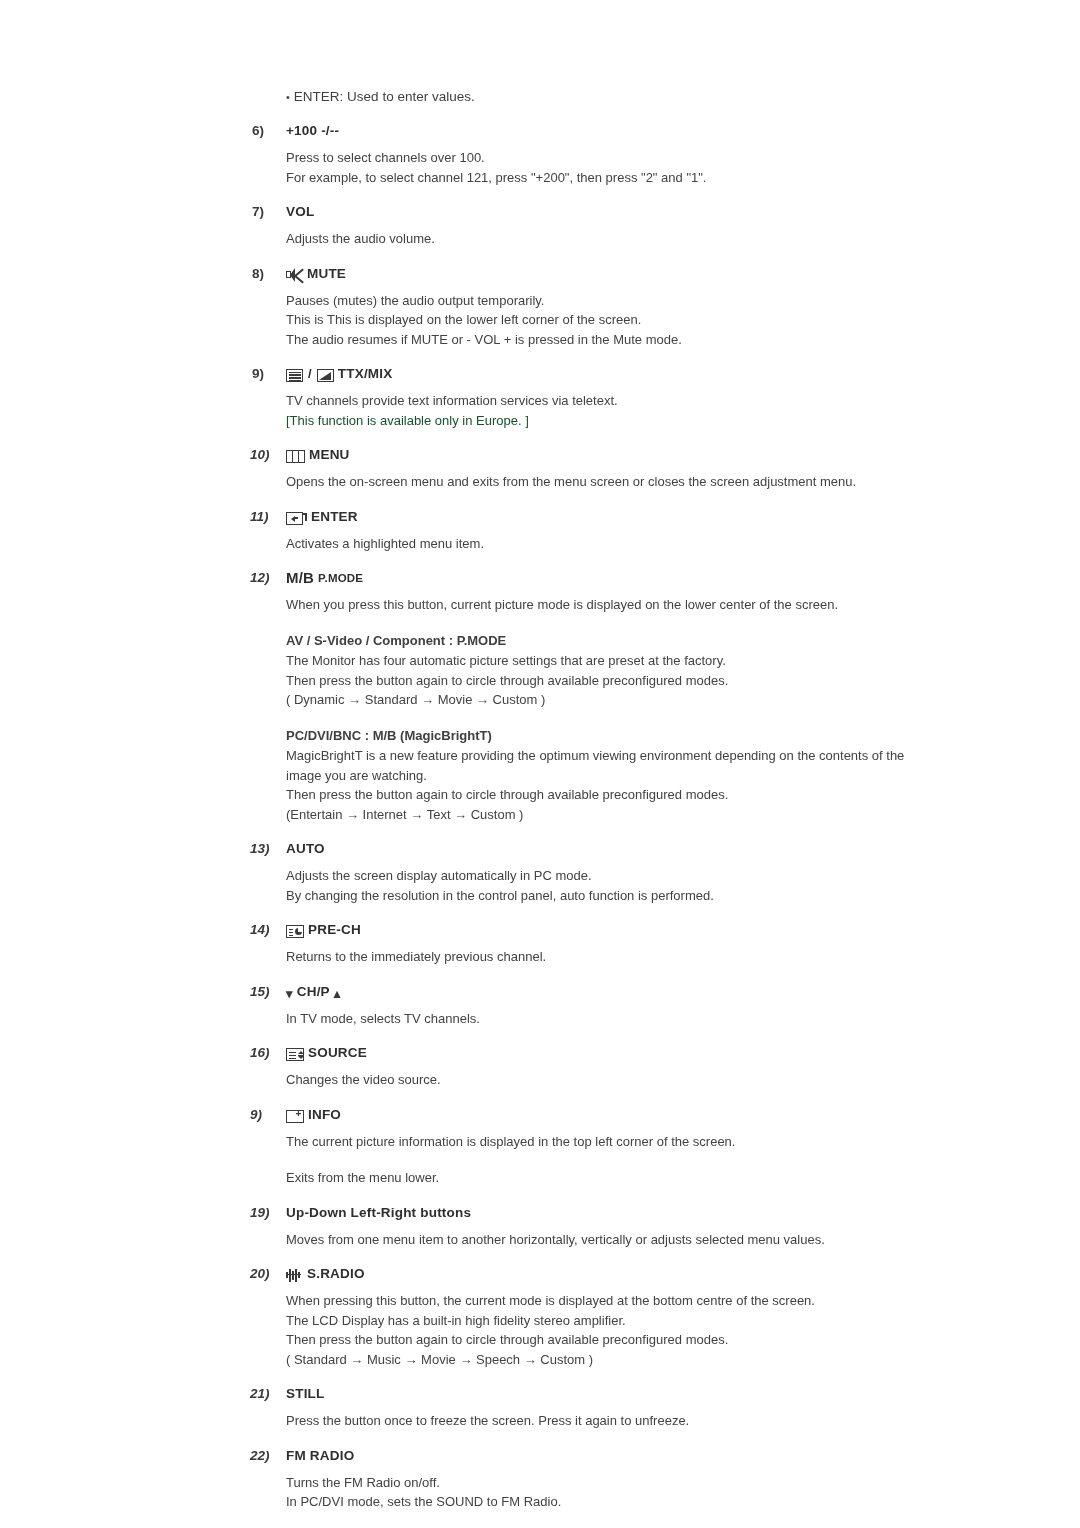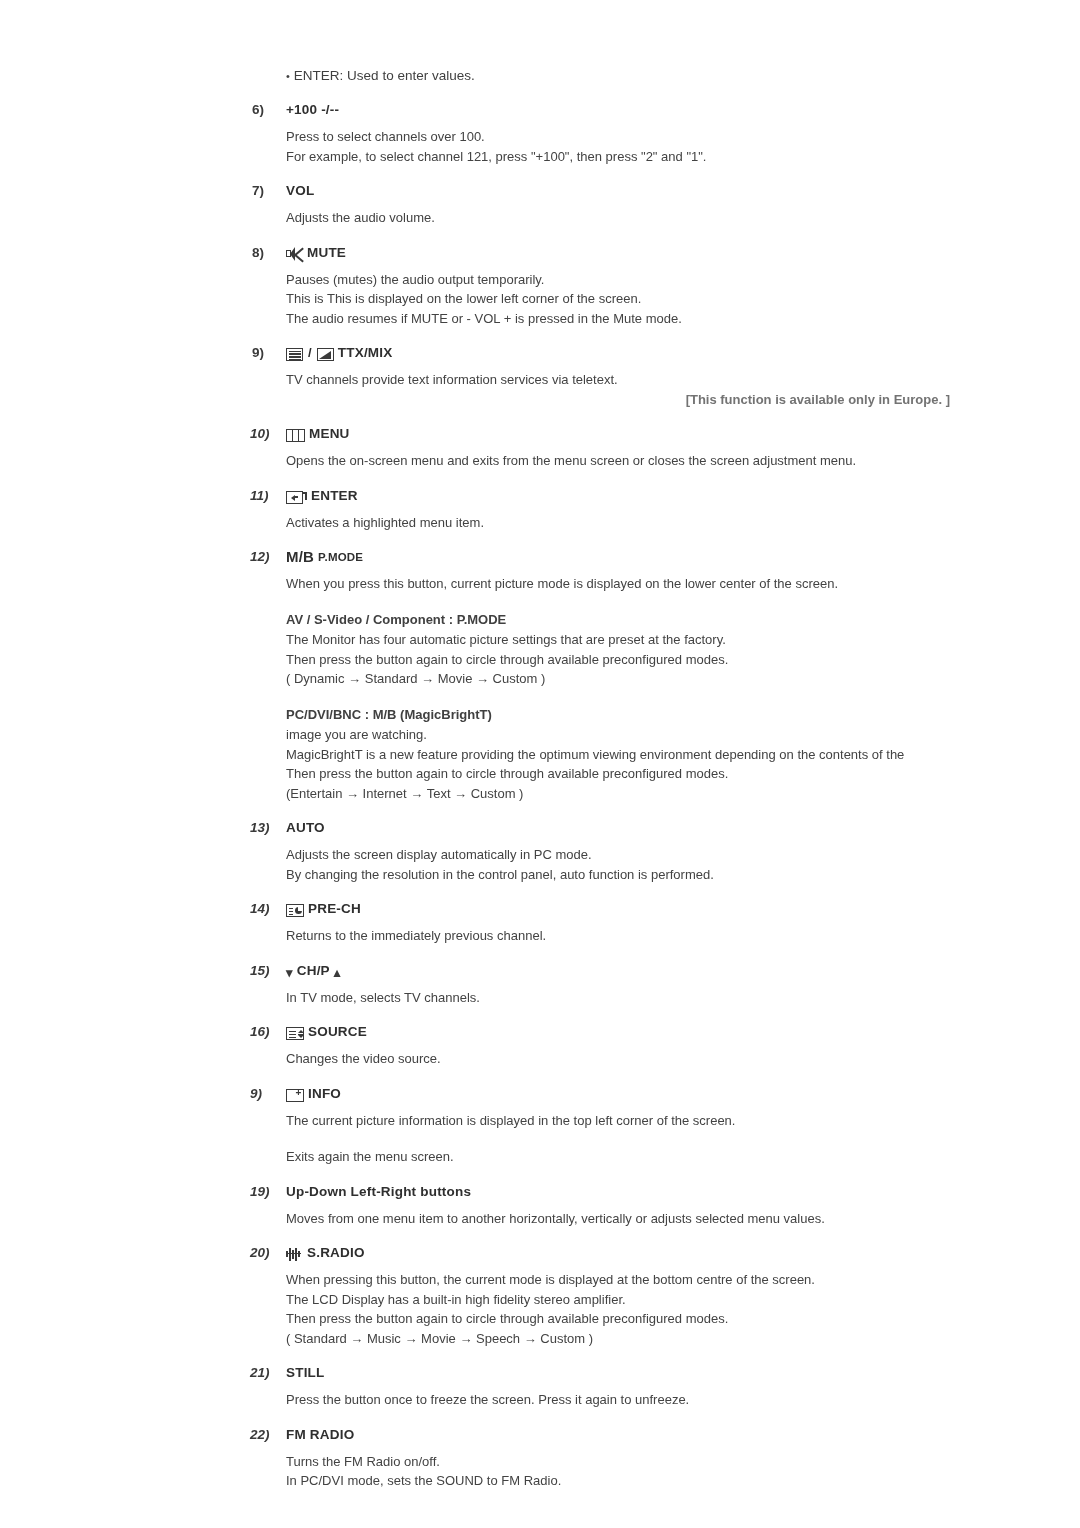--- a/index.html
+++ b/index.html
@@ -18,21 +18,21 @@
   .page {
     position: relative;
     width: 1080px;
     height: 1528px;
     padding: 0;
     box-sizing: border-box;
   }
   .content {
     position: absolute;
     left: 250px;
-    top: 67px;
+    top: 88px;
     width: 700px;
   }
 
   
   .bullet-line {
     font-size: 13.5px;
     color: #3f3f3f;
     margin: 0 0 0 36px;
     line-height: 18px;
     white-space: nowrap;
@@ -80,23 +80,22 @@
     margin-left: 36px;
     margin-top: 9px;
   }
   .body p {
     margin: 0;
     font-size: 13px;
     line-height: 19.5px;
     color: #434343;
   }
   .body p.bold {
-    font-weight: bold;
-    color: #737373;
-    text-align: right;
+    font-weight: normal;
+    color: #14532d;
   }
 
   .subblock { margin-top: 16px; }
   .subblock p.head {
     font-weight: bold;
     color: #404040;
     margin-bottom: 1px;
   }
 
   
@@ -251,21 +250,21 @@
 
     <div class="entry">
       <div class="entry-head">
         <span class="num">6)</span>
         <span class="title">
             <span>+100 -/--</span>
           </span>
       </div>
       <div class="body">
         <p>Press to select channels over 100.</p>
-        <p>For example, to select channel 121, press "+100", then press "2" and "1".</p>
+        <p>For example, to select channel 121, press "+200", then press "2" and "1".</p>
       </div>
     </div>
 
     <div class="entry">
       <div class="entry-head">
         <span class="num">7)</span>
         <span class="title">
             <span>VOL</span>
           </span>
       </div>
@@ -365,22 +364,22 @@
 
         <div class="subblock">
           <p class="head">AV / S-Video / Component : P.MODE</p>
           <p>The Monitor has four automatic picture settings that are preset at the factory.</p>
           <p>Then press the button again to circle through available preconfigured modes.</p>
           <p>( Dynamic → Standard → Movie → Custom )</p>
         </div>
 
         <div class="subblock">
           <p class="head">PC/DVI/BNC : M/B (MagicBrightT)</p>
+          <p>MagicBrightT is a new feature providing the optimum viewing environment depending on the contents of the</p>
           <p>image you are watching.</p>
-          <p>MagicBrightT is a new feature providing the optimum viewing environment depending on the contents of the</p>
           <p>Then press the button again to circle through available preconfigured modes.</p>
           <p>(Entertain → Internet → Text → Custom )</p>
         </div>
       </div>
     </div>
 
     <div class="entry">
       <div class="entry-head">
         <span class="num wide">13)</span>
         <span class="title">
@@ -456,21 +455,21 @@
           <span>INFO</span>
         </span>
       </div>
       <div class="body">
         <p>The current picture information is displayed in the top left corner of the screen.</p>
       </div>
     </div>
 
     <div class="entry">
       <div class="body">
-        <p>Exits again the menu screen.</p>
+        <p>Exits from the menu lower.</p>
       </div>
     </div>
 
     <div class="entry">
       <div class="entry-head">
         <span class="num wide">19)</span>
         <span class="title">
             <span>Up-Down Left-Right buttons</span>
           </span>
       </div>

